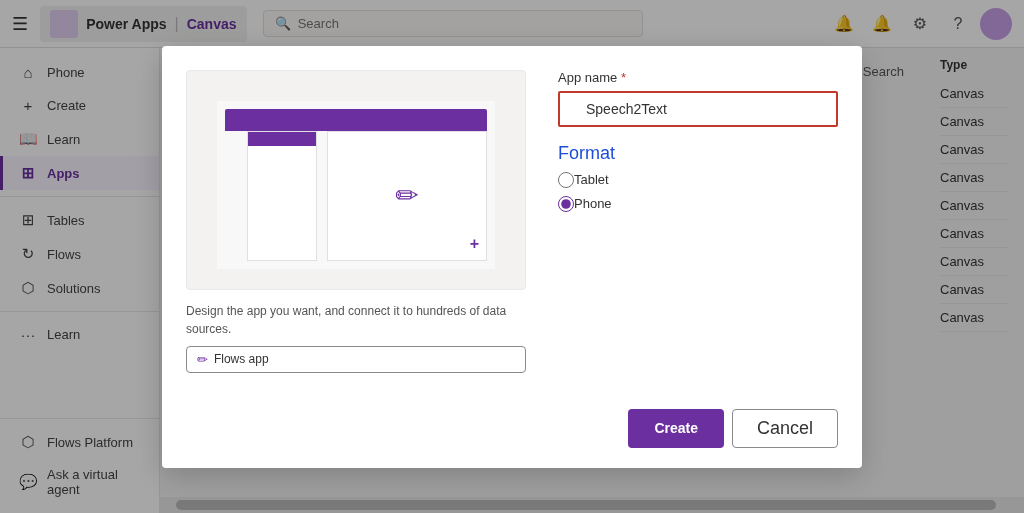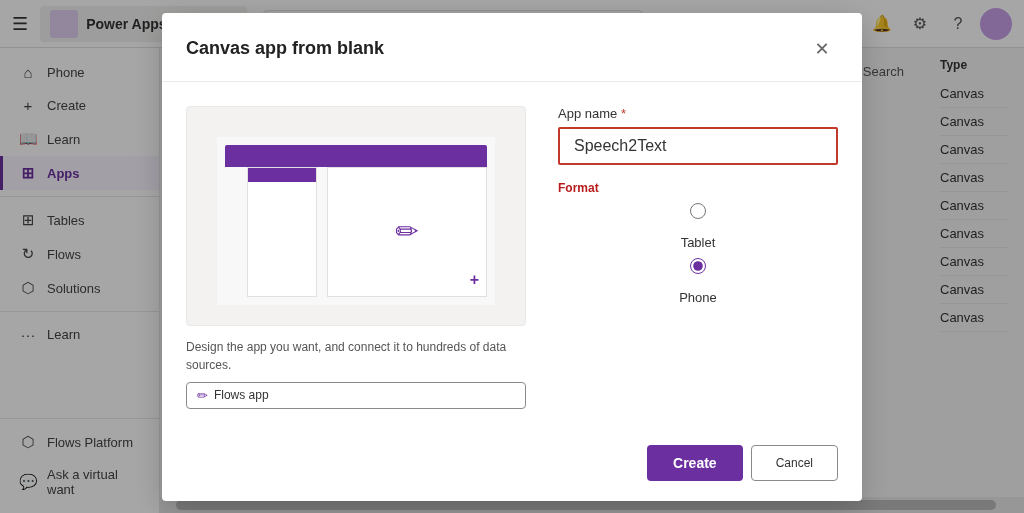--- a/index.html
+++ b/index.html
@@ -136,42 +136,42 @@
     }
     .canvas-icon { font-size: 13px; color: #6b2fa0; }
 
     
     .modal-form { flex: 1; display: flex; flex-direction: column; gap: 16px; }
     .form-group { display: flex; flex-direction: column; gap: 6px; }
     .form-label { font-size: 13px; font-weight: 400; color: #333; }
     .form-label span.required { color: #c0392b; }
     .form-input {
       border: 2px solid #c0392b; border-radius: 2px;
-      padding: 8px 14px; font-size: 16px; color: #333; outline: none;
+      padding: 8px 26px; font-size: 14px; color: #333; outline: none;
       width: 100%;
     }
 
     .format-group { display: flex; flex-direction: column; gap: 8px; }
-    .format-label { font-size: 12px; font-weight: 700; color: #b91c1c; }
-    .radio-option { display: flex; align-items: center; gap: 16px; font-size: 13px; color: #333; cursor: pointer; flex-direction: column; }
+    .format-label { font-size: 18px; font-weight: 400; color: #1d4ed8; }
+    .radio-option { display: flex; align-items: center; gap: 0; font-size: 13px; color: #333; cursor: pointer; }
     .radio-option input[type="radio"] { accent-color: #6b2fa0; width: 16px; height: 16px; cursor: pointer; }
 
     
     .modal-footer {
       display: flex; justify-content: flex-end; gap: 8px;
       padding: 12px 24px 20px 24px;
     }
     .btn-create {
       background: #6b2fa0; color: #fff; border: 2px solid #6b2fa0;
       padding: 8px 24px; border-radius: 4px; font-size: 14px; cursor: pointer;
       font-weight: 600;
     }
     .btn-cancel {
       background: #fff; color: #333; border: 1px solid #8a8a8a;
-      padding: 8px 24px; border-radius: 4px; font-size: 12px; cursor: pointer;
+      padding: 8px 24px; border-radius: 4px; font-size: 18px; cursor: pointer;
     }
   </style>
 </head>
 <body>
 
 <div class="topbar">
   <span class="topbar-hamburger">☰</span>
   <div class="topbar-logo-area">
     <div class="topbar-logo-box"></div>
     <span class="topbar-title">Power Apps</span>
@@ -229,21 +229,21 @@
       <span>Learn</span>
     </div>
     <div class="sidebar-bottom">
       <div class="sidebar-separator"></div>
       <div class="sidebar-item">
         <span class="sidebar-item-icon">⬡</span>
         <span>Flows Platform</span>
       </div>
       <div class="sidebar-item">
         <span class="sidebar-item-icon">💬</span>
-        <span>Ask a virtual want</span>
+        <span>Ask a virtual agent</span>
       </div>
     </div>
   </div>
 
   <div class="main-content">
 
     <div class="main-search-label">
       <span>🔍</span>
       <span>Search</span>
     </div>
@@ -263,24 +263,20 @@
 
     <div class="scroll-area">
       <div class="scroll-thumb"></div>
     </div>
   </div>
 </div>
 
 <div class="modal-overlay">
   <div class="modal">
 
-    <div class="modal-header">
-      <span class="modal-title">Canvas app from blank</span>
-      <button class="modal-close">✕</button>
-    </div>
 
     <div class="modal-body">
 
       <div class="modal-illustration">
         <div class="illustration-img">
 
           <div class="illus-canvas-bg"></div>
           <div class="illus-top-bar"></div>
           <div class="illus-panel-left">
             <div class="illus-panel-left-header"></div>

